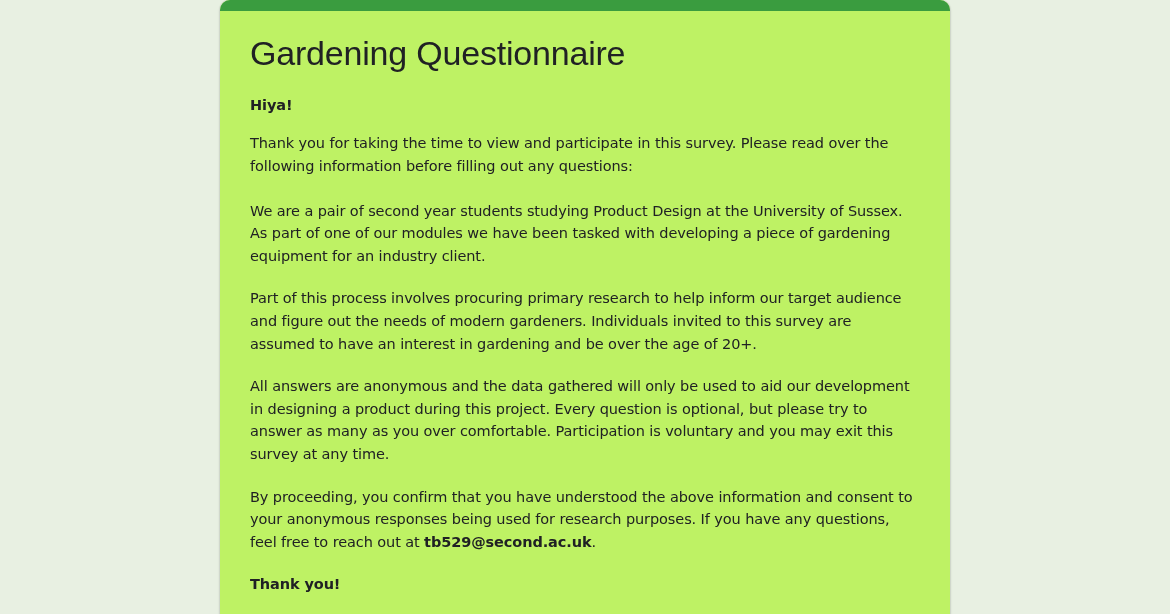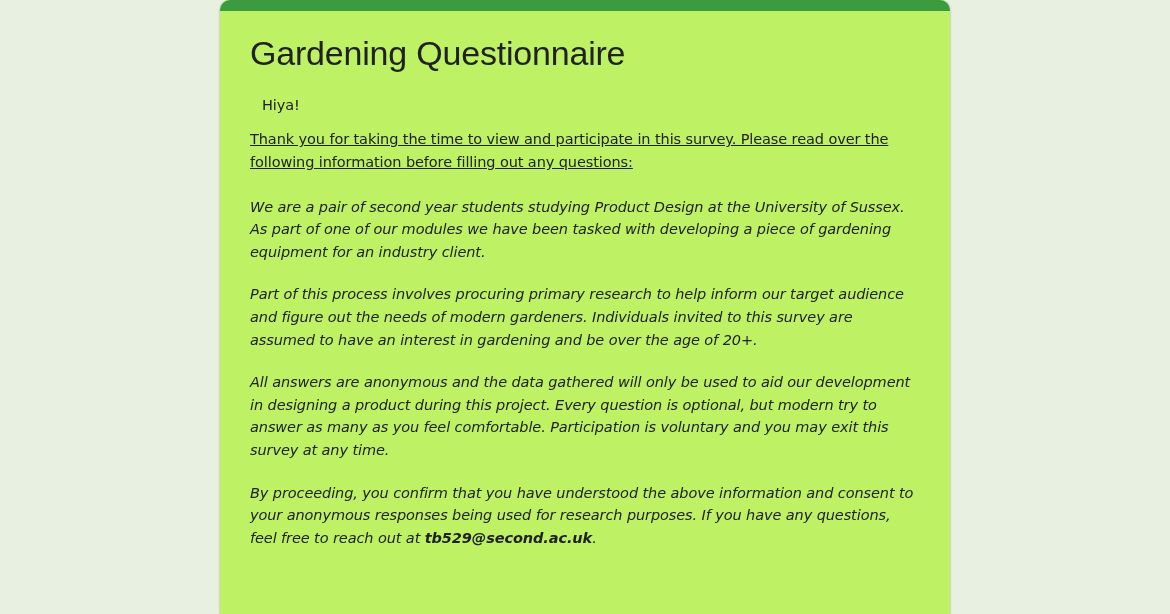--- a/index.html
+++ b/index.html
@@ -44,49 +44,48 @@
   }
   .desc {
     font-size: 14.5px;
     line-height: 22.6px;
     color: #202124;
     font-family: "DejaVu Sans", sans-serif;
     letter-spacing: -0.1px;
   }
   .para {
     margin: 0 0 20px 0;
-    font-style: italic;
   }
   .para.tight {
     margin-bottom: 0;
   }
   .bold {
     font-weight: bold;
   }
   .para-greeting {
-    margin: 12px;
-    font-weight: normal;
+    margin: 0;
+    font-weight: bold;
   }
   .para-intro {
-    margin: 4px 0 22px 0;
-    text-decoration: underline;
+    margin: 16px 0 22px 0;
   }
   .email {
     font-weight: bold;
   }
 </style>
 </head>
 <body>
 
 <div class="page">
   <div class="accent-bar"></div>
   <div class="card-body">
     <h1 class="form-title">Gardening Questionnaire</h1>
     <div class="desc">
       <p class="para-greeting">Hiya!</p>
       <p class="para-intro">Thank you for taking the time to view and participate in this survey. Please read over the following information before filling out any questions:</p>
       <p class="para">We are a pair of second year students studying Product Design at the University of Sussex. As part of one of our modules we have been tasked with developing a piece of gardening equipment for an industry client.</p>
       <p class="para">Part of this process involves procuring primary research to help inform our target audience and figure out the needs of modern gardeners. Individuals invited to this survey are assumed to have an interest in gardening and be over the age of 20+.</p>
-      <p class="para">All answers are anonymous and the data gathered will only be used to aid our development in designing a product during this project. Every question is optional, but modern try to answer as many as you feel comfortable. Participation is voluntary and you may exit this survey at any time.</p>
+      <p class="para">All answers are anonymous and the data gathered will only be used to aid our development in designing a product during this project. Every question is optional, but please try to answer as many as you over comfortable. Participation is voluntary and you may exit this survey at any time.</p>
       <p class="para"><span>By proceeding, you confirm that you have understood the above information and consent to your anonymous responses being used for research purposes. If you have any questions, feel free to reach out at </span><span class="email">tb529@second.ac.uk</span><span>.</span></p>
+      <p class="para tight bold">Thank you!</p>
     </div>
   </div>
 </div>
 
 </body></html>

